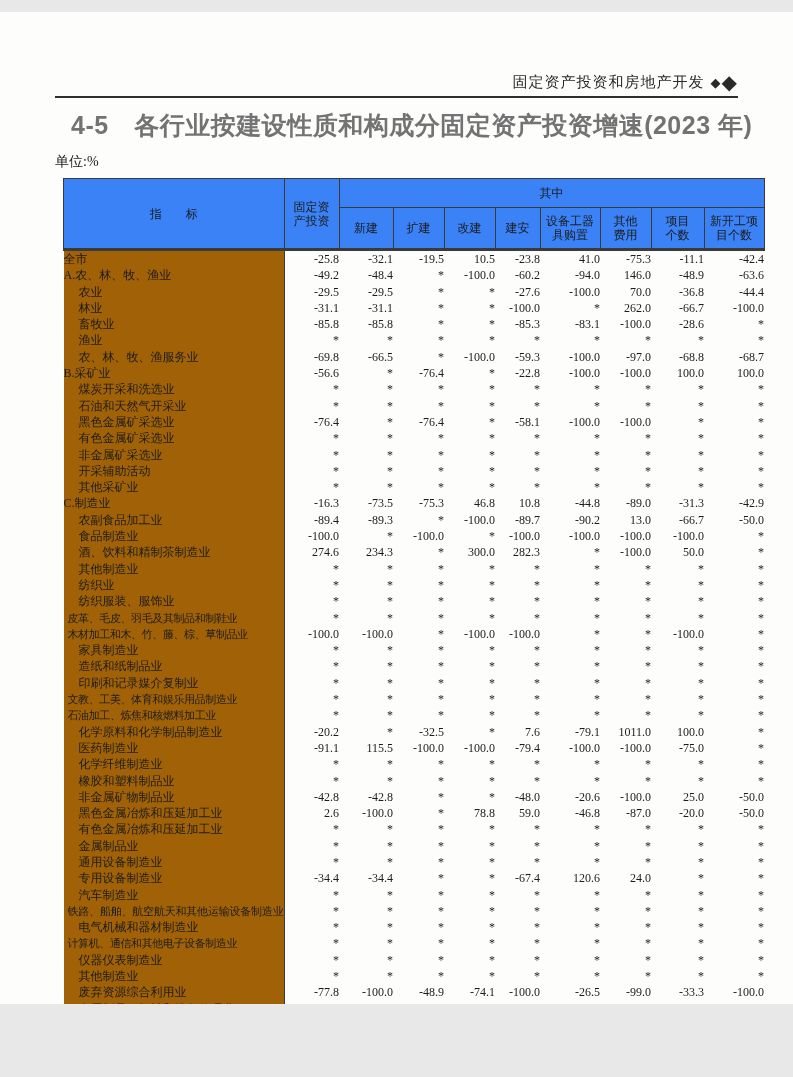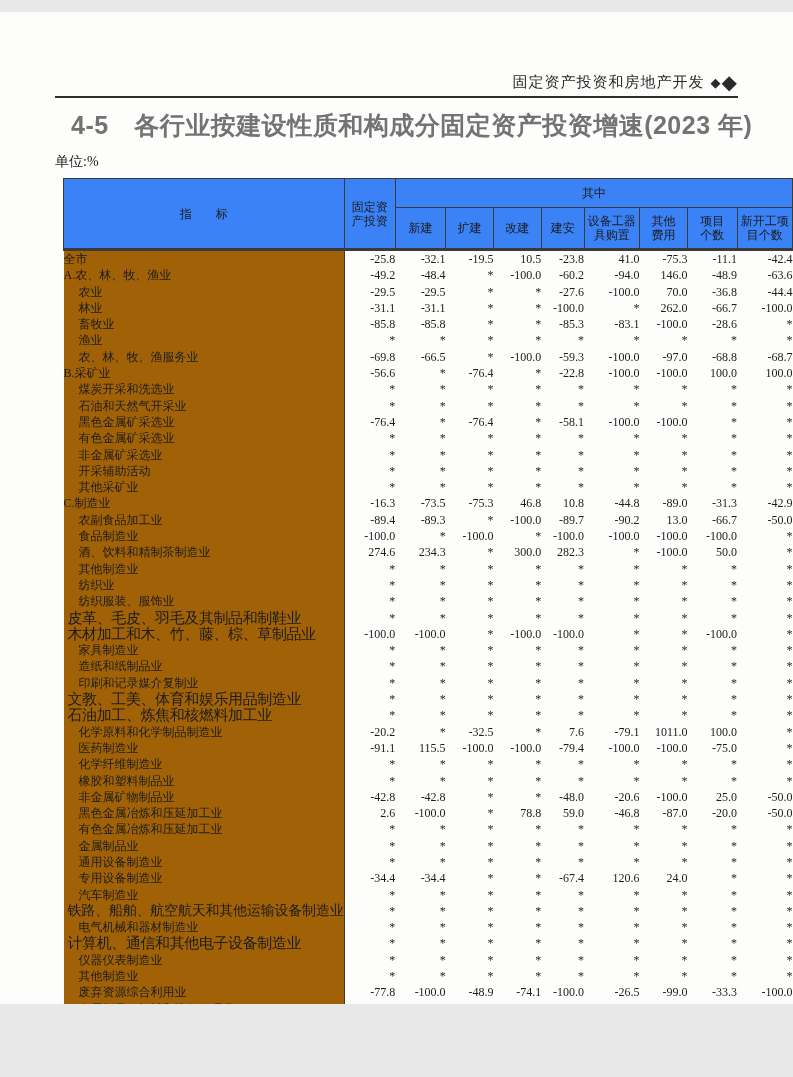--- a/index.html
+++ b/index.html
@@ -47,22 +47,22 @@
   table.data-table th .hline { display:block; }
   table.data-table td {
     padding:0; height:16px; line-height:16.3px;
     vertical-align:middle; white-space:nowrap; overflow:hidden;
   }
   td.lbl {
     background:#a16207; border-right:1px solid #3a3a3a;
     text-align:left; padding-left:5px;
   }
   td.lbl.ind1 { padding-left:15px; }
-  td.lbl.tight { padding-left:4px; font-size:15px; letter-spacing:-0.4px; }
-  td.lbl.small { padding-left:4px; font-size:14px; letter-spacing:-0.2px; }
+  td.lbl.tight { padding-left:4px; font-size:11px; letter-spacing:-0.4px; }
+  td.lbl.small { padding-left:4px; font-size:11px; letter-spacing:-0.2px; }
   td.num { text-align:right; padding-right:7px; }
   tbody tr:last-child td { border-bottom:8px solid #ef4444; }
   .footnote {
     position:absolute; top:1007px; left:62px;
     font-size:18px; color:#222; letter-spacing:0.5px;
   }
   .page-number {
     position:absolute; top:1037px; left:55px; width:683px;
     text-align:right; font-size:14px; color:#222; letter-spacing:2px;
   }

